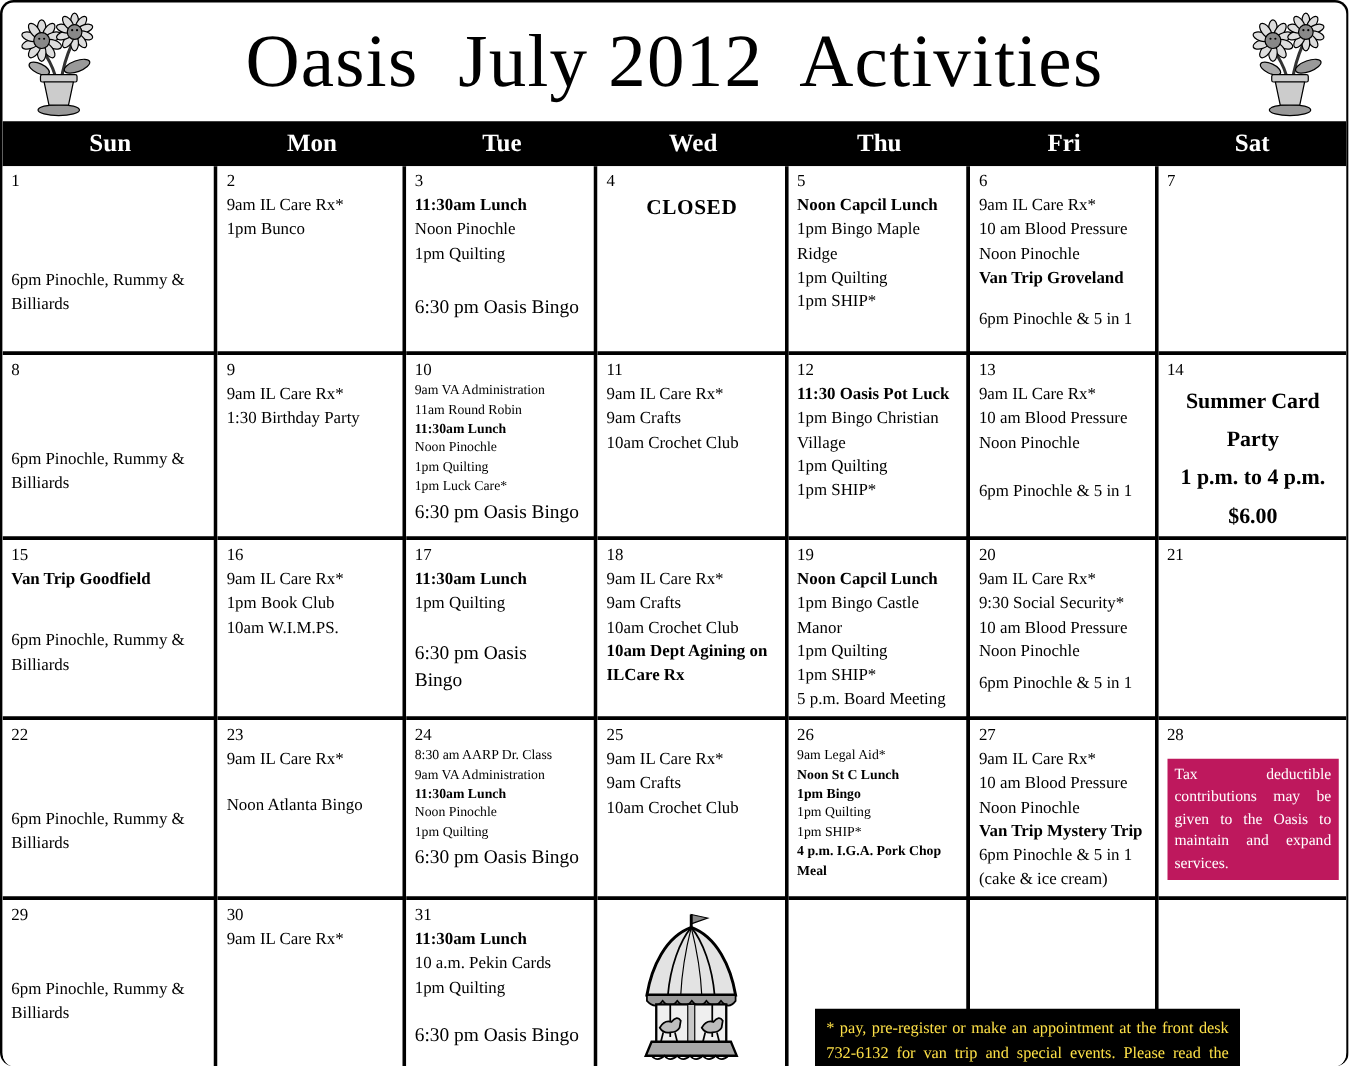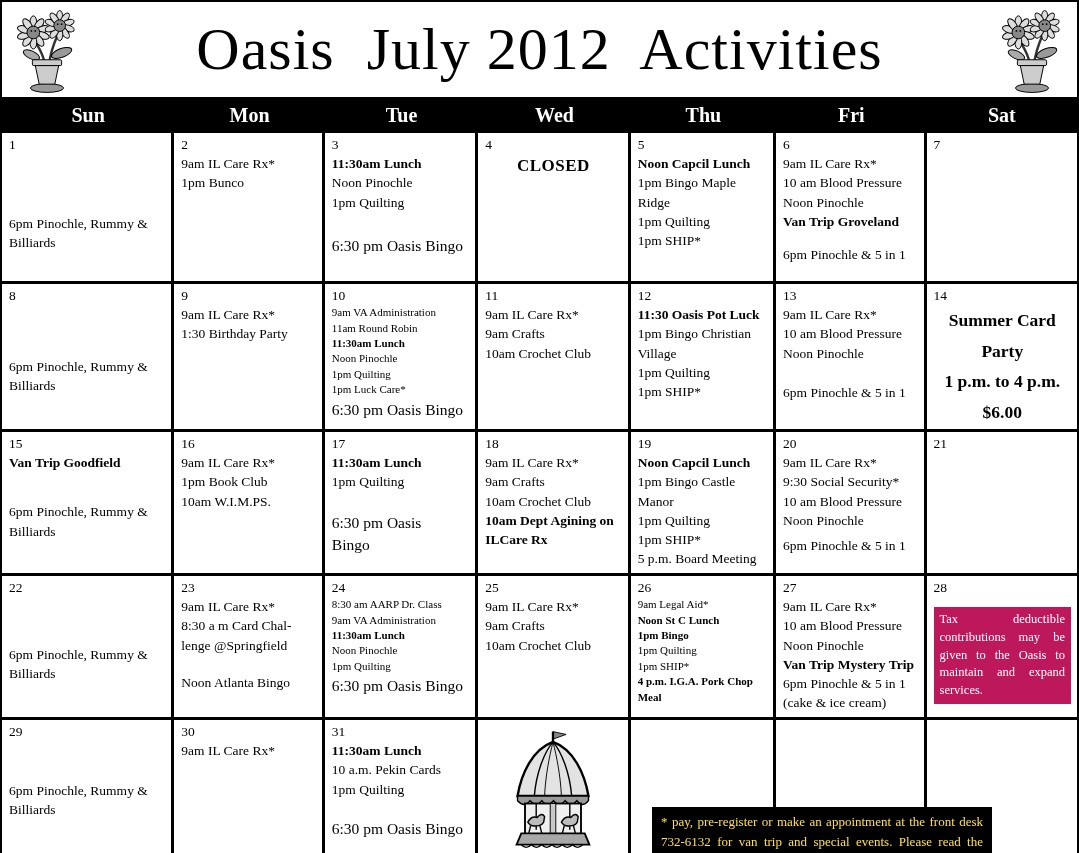--- a/index.html
+++ b/index.html
@@ -1,20 +1,21 @@
 <!DOCTYPE html>
 <html><head>
 <meta charset="utf-8">
 <style>
   html,body{margin:0;padding:0;background:#fff;}
   .page{
     position:relative;width:1079px;height:853px;overflow:hidden;background:#fff;
     font-family:"Liberation Serif",serif;color:#000;
     border-top:2px solid #000;border-left:2px solid #000;border-right:2px solid #000;
     box-sizing:border-box;
+    border-radius:11px;
   }
   
   .masthead{height:95px;display:flex;align-items:center;padding:0 6px;}
   .title{flex:1;text-align:center;font-size:60px;line-height:95px;white-space:pre;letter-spacing:1px;font-weight:400;}
   .flower{width:78px;height:92px;flex:0 0 auto;}
   
   .daybar{display:grid;grid-template-columns:173fr 151fr 154fr 153fr 146fr 151fr 151fr;
     background:#000;color:#ffffff;height:36px;align-items:center;}
   .dayname{text-align:center;font-weight:bold;font-size:20px;}
   
@@ -275,21 +276,20 @@
         <div class="daynum">21</div>
       </div>
       <div class="cell">
         <div class="daynum">22</div>
         <div style="height: 48px;"></div>
         <div class="ev ev-n">6pm Pinochle, Rummy &amp; Billiards</div>
       </div>
       <div class="cell">
         <div class="daynum">23</div>
         <div class="ev ev-n">9am IL Care Rx*</div>
-        <div class="ev ev-n">8:30 a m Card Chal-lenge @Springfield</div>
         <div style="height: 18px;"></div>
         <div class="ev ev-n">Noon Atlanta Bingo</div>
       </div>
       <div class="cell">
         <div class="daynum">24</div>
         <div class="ev ev-sm">8:30 am AARP Dr. Class</div>
         <div class="ev ev-sm">9am VA Administration</div>
         <div class="ev ev-smb">11:30am Lunch</div>
         <div class="ev ev-sm">Noon Pinochle</div>
         <div class="ev ev-sm">1pm Quilting</div>

